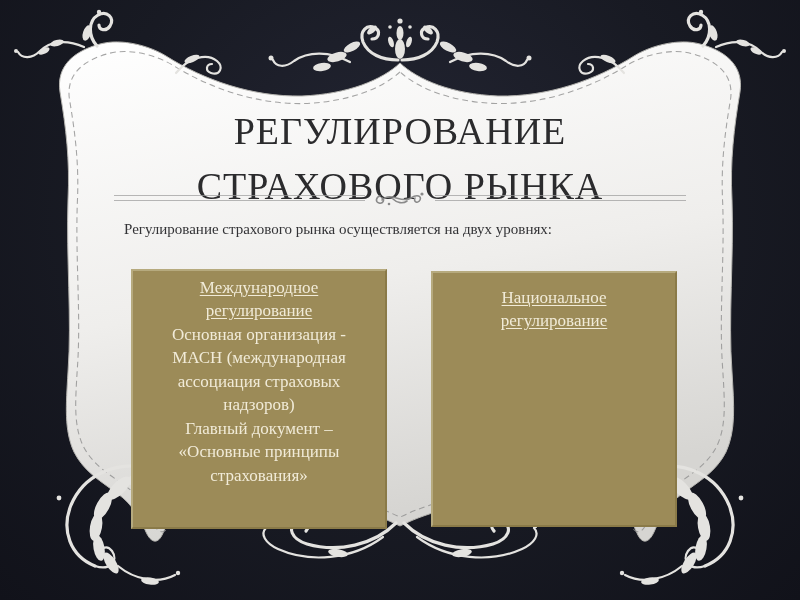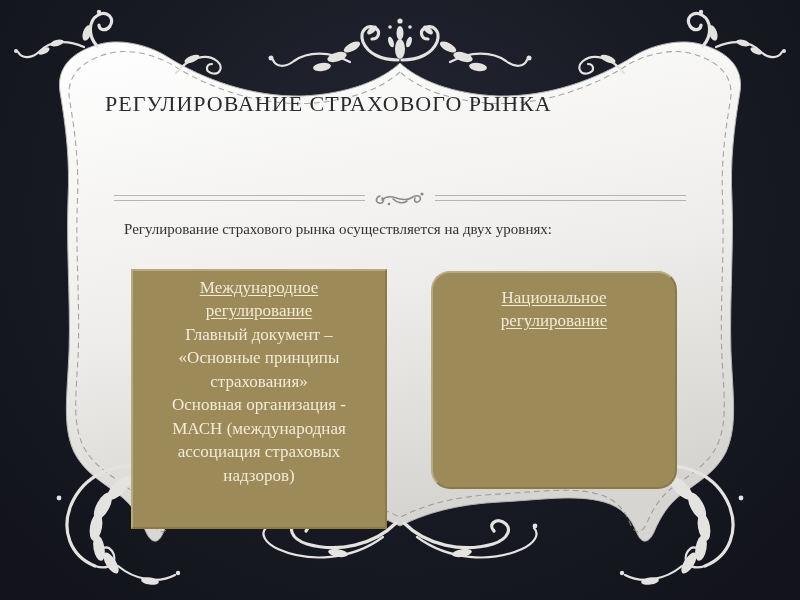--- a/index.html
+++ b/index.html
@@ -12,36 +12,36 @@
     position:relative;width:800px;height:600px;overflow:hidden;
     background:radial-gradient(ellipse at 50% 35%, #242634 0%, var(--background) 55%, #11121a 100%);
   }
   .frame{position:absolute;inset:0;width:800px;height:600px;display:block;}
   .panel-shape{fill:url(#panelGrad);stroke:#b5b4b0;stroke-width:1;}
   .dashed-line{fill:none;stroke:#8e8e8e;stroke-width:1.1;stroke-dasharray:6 4;opacity:.8;}
   .st{fill:none;stroke:var(--ornament);stroke-linecap:round;}
   .w3{stroke-width:3.2;} .w2{stroke-width:2.2;}
   .lf{fill:var(--ornament);}
   .title{
-    position:absolute;top:88px;left:105px;width:590px;text-align:left;
-    font-size:22px;line-height:1.45;letter-spacing:1px;color:var(--title-text);
+    position:absolute;top:104px;left:105px;width:590px;text-align:center;
+    font-size:38px;line-height:1.45;letter-spacing:1px;color:var(--title-text);
   }
   .divider{position:absolute;top:187px;left:114px;width:572px;display:flex;align-items:center;gap:8px;}
   .dline{flex:1;height:4px;border-top:1px solid var(--divider);border-bottom:1px solid var(--divider);opacity:.7;}
   .dflourish{width:54px;height:22px;flex:0 0 auto;}
   .dflourish path{fill:none;stroke:#8a8a8a;stroke-width:1.6;stroke-linecap:round;}
   .dflourish circle{fill:#8a8a8a;}
   .intro{position:absolute;top:218px;left:124px;width:500px;font-size:15px;line-height:1.5;color:var(--body-text);}
   .box{
     position:absolute;background:var(--box-fill);color:var(--box-text);text-align:center;
     font-size:17px;line-height:1.38;box-sizing:border-box;border:2px solid;
     border-color:#b6aa7e #8a7a48 #8a7a48 #b6aa7e;
   }
   .box-left{left:131px;top:269px;width:256px;height:260px;padding-top:5px;text-align:center;}
-  .box-right{left:431px;top:271px;width:246px;height:218px;padding-top:13px;border-radius:19px;}
+  .box-right{left:431px;top:271px;width:246px;height:256px;padding-top:13px;}
   .box-heading{text-decoration:underline;text-underline-offset:2px;padding:0 34px;}
   .box-body{padding:0 15px;}
 </style>
 </head>
 <body>
 
 <div class="stage">
 
   <svg class="frame" viewBox="0 0 800 600" aria-hidden="true">
     <defs>
@@ -165,21 +165,21 @@
       <circle cx="49" cy="7" r="1.6"></circle>
       <circle cx="16" cy="17" r="1.3"></circle>
     </svg>
     <span class="dline"></span>
   </div>
 
   <div class="intro">Регулирование страхового рынка осуществляется на двух уровнях:</div>
 
   <div class="box box-left">
     <div class="box-heading">Международное регулирование</div>
+    <div class="box-body">Основная организация - МАСН (международная ассоциация страховых надзоров)</div>
     <div class="box-body">Главный документ – «Основные принципы страхования»</div>
-    <div class="box-body">Основная организация - МАСН (международная ассоциация страховых надзоров)</div>
   </div>
 
   <div class="box box-right">
     <div class="box-heading">Национальное регулирование</div>
   </div>
 
 </div>
 
 </body></html>

